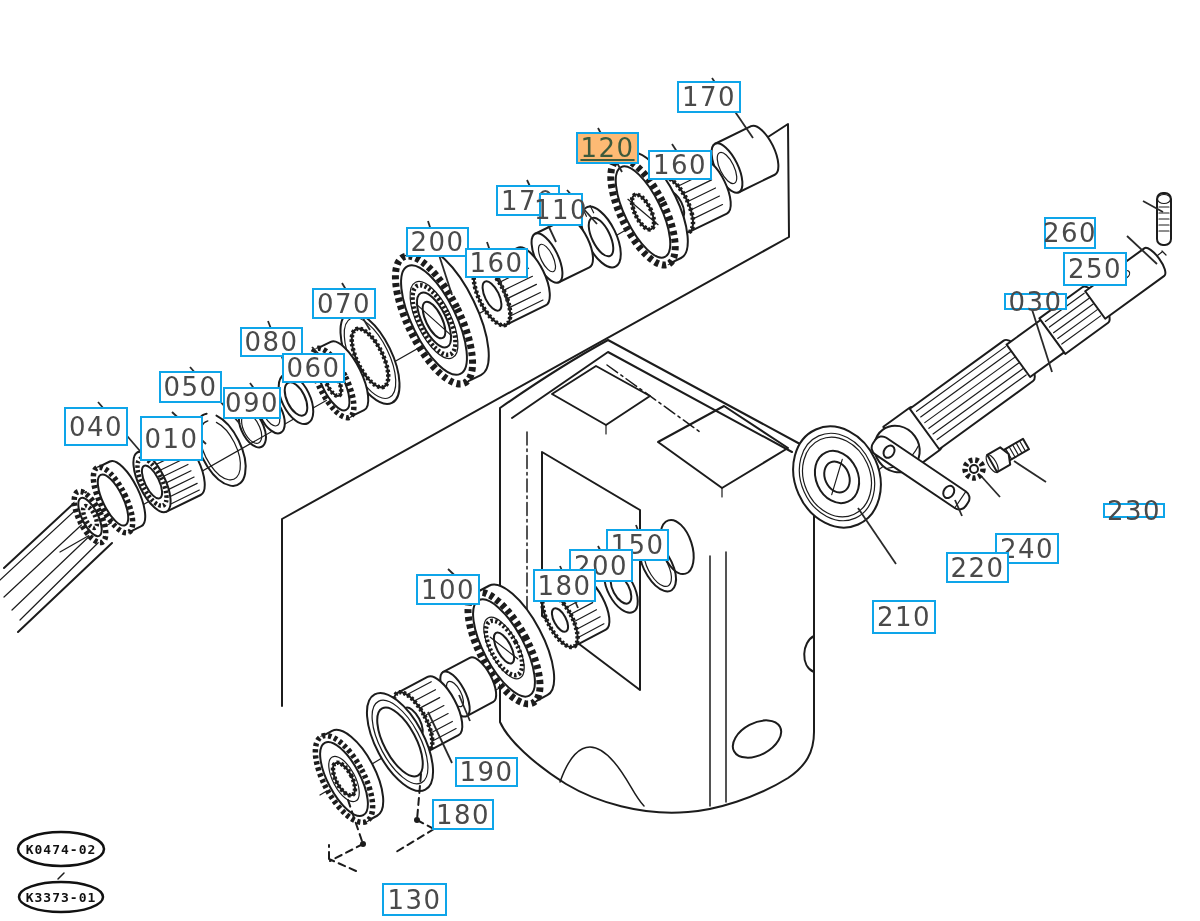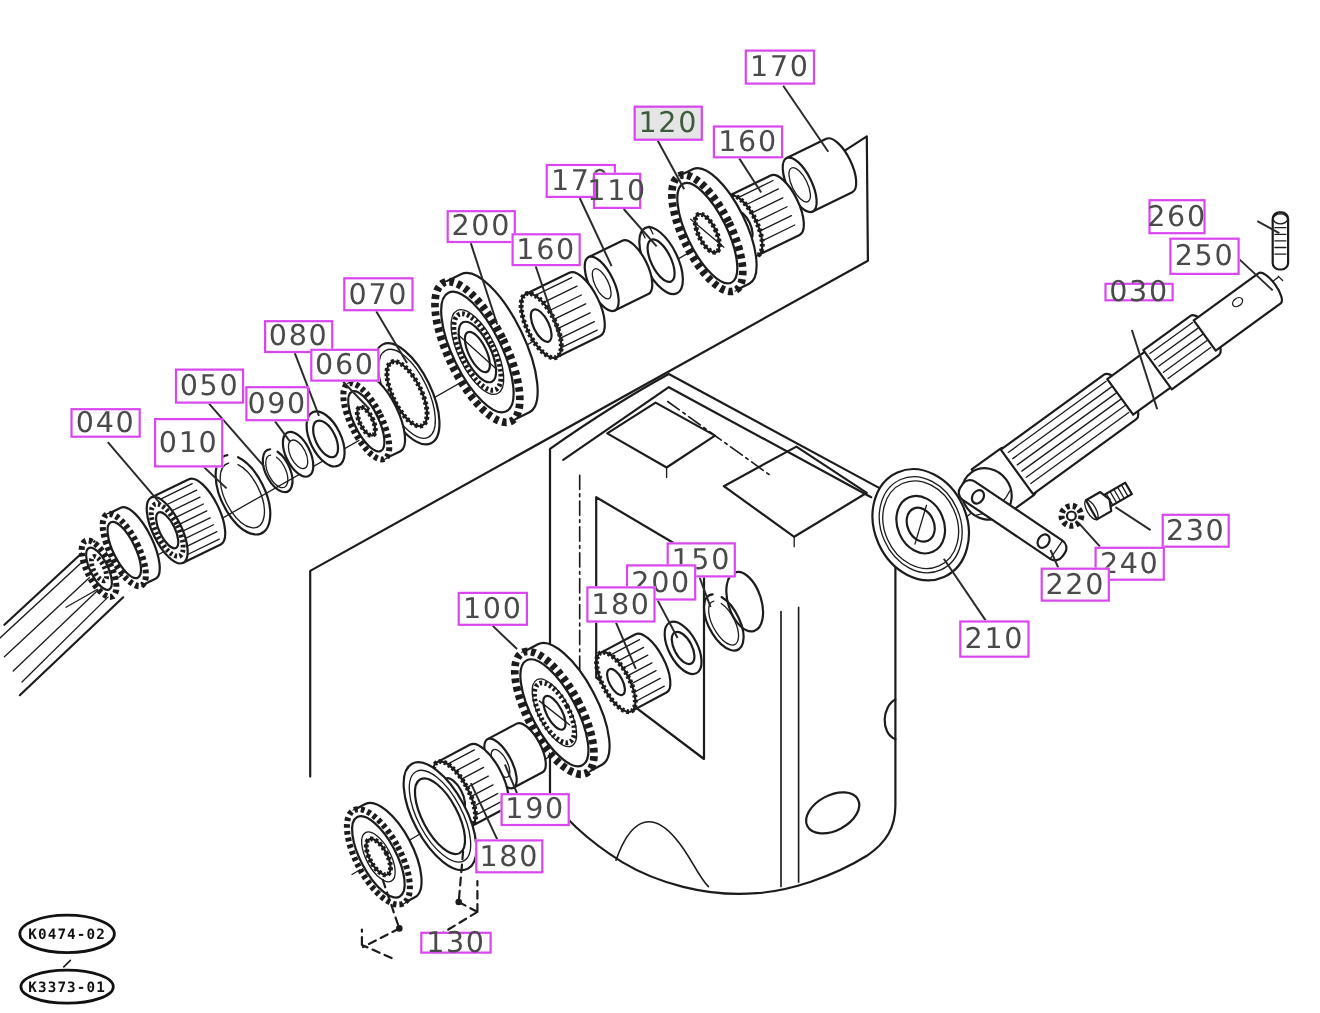--- a/index.html
+++ b/index.html
@@ -1,22 +1,22 @@
 <!DOCTYPE html>
 <html><head>
 <meta charset="utf-8">
 <style>
   html,body{margin:0;padding:0;background:#fff;}
   #stage{position:relative;width:1200px;height:921px;background:#fff;overflow:hidden;
          font-family:"DejaVu Sans","Liberation Sans",sans-serif;}
   #drawing{position:absolute;left:0;top:0;}
-  .lbl{position:absolute;box-sizing:border-box;border:2px solid #d946ef;background:#ffffff;
+  .lbl{position:absolute;box-sizing:border-box;border:2px solid #0ea5e9;background:#ffffff;
        display:flex;align-items:center;justify-content:center;
-       font:26px/1 "DejaVu Sans","Liberation Sans",sans-serif;color:#4a4a4a;letter-spacing:1.5px;}
-  .lbl.hl{background:#e5e5e5;color:#3c5a3c;}
+       font:26px/1 "DejaVu Sans","Liberation Sans",sans-serif;color:#4a4a4a;letter-spacing:1.5px;margin-top:36px;}
+  .lbl.hl{background:#fdba74;color:#3c5a3c;text-decoration:underline;}
   
   .s2{fill:none;stroke:#1c1c1c;stroke-width:2;stroke-linecap:round;stroke-linejoin:round;}
   .s15{fill:none;stroke:#1c1c1c;stroke-width:1.5;stroke-linecap:round;}
   .s1{fill:none;stroke:#1c1c1c;stroke-width:1.2;stroke-linecap:round;}
   .wf{fill:#fff;stroke:#1c1c1c;stroke-width:2;stroke-linejoin:round;}
   .teeth{fill:#fff;stroke:#1c1c1c;stroke-width:7;stroke-dasharray:4.2 3.4;}
   .teeth-s{fill:#fff;stroke:#1c1c1c;stroke-width:5.5;stroke-dasharray:3.4 2.8;}
   .ringd{fill:none;stroke:#1c1c1c;stroke-width:4.5;stroke-dasharray:2.4 2.2;}
   .dd{stroke-dasharray:13 4 2.5 4;}
   .dash{stroke-dasharray:7 5;}
@@ -333,30 +333,30 @@
   <div class="lbl" style="left:648px;top:114px;width:64px;height:30px">160</div>
   <div class="lbl" style="left:496px;top:149px;width:64px;height:31px">170</div>
   <div class="lbl" style="left:539px;top:157px;width:44px;height:33px">110</div>
   <div class="lbl" style="left:406px;top:191px;width:63px;height:30px">200</div>
   <div class="lbl" style="left:465px;top:212px;width:63px;height:30px">160</div>
   <div class="lbl" style="left:312px;top:252px;width:64px;height:31px">070</div>
   <div class="lbl" style="left:240px;top:291px;width:63px;height:30px">080</div>
   <div class="lbl" style="left:282px;top:317px;width:63px;height:30px">060</div>
   <div class="lbl" style="left:159px;top:335px;width:63px;height:32px">050</div>
   <div class="lbl" style="left:223px;top:351px;width:58px;height:32px">090</div>
-  <div class="lbl" style="left:64px;top:371px;width:64px;height:27px">040</div>
+  <div class="lbl" style="left:64px;top:371px;width:64px;height:39px">040</div>
   <div class="lbl" style="left:140px;top:380px;width:63px;height:45px">010</div>
   <div class="lbl" style="left:1044px;top:181px;width:52px;height:32px">260</div>
   <div class="lbl" style="left:1063px;top:216px;width:64px;height:34px">250</div>
   <div class="lbl" style="left:1004px;top:257px;width:63px;height:17px">030</div>
   <div class="lbl" style="left:606px;top:493px;width:63px;height:32px">150</div>
   <div class="lbl" style="left:569px;top:513px;width:64px;height:33px">200</div>
   <div class="lbl" style="left:533px;top:533px;width:63px;height:33px">180</div>
   <div class="lbl" style="left:416px;top:538px;width:64px;height:31px">100</div>
-  <div class="lbl" style="left:1056px;top:467px;width:62px;height:31px">230</div>
+  <div class="lbl" style="left:1103px;top:467px;width:62px;height:15px">230</div>
   <div class="lbl" style="left:995px;top:497px;width:64px;height:31px">240</div>
   <div class="lbl" style="left:946px;top:516px;width:63px;height:31px">220</div>
   <div class="lbl" style="left:872px;top:564px;width:64px;height:34px">210</div>
   <div class="lbl" style="left:455px;top:721px;width:63px;height:30px">190</div>
   <div class="lbl" style="left:432px;top:763px;width:62px;height:31px">180</div>
-  <div class="lbl" style="left:382px;top:847px;width:65px;height:20px">130</div>
+  <div class="lbl" style="left:382px;top:847px;width:65px;height:33px">130</div>
 
 </div>
 
 </body></html>

